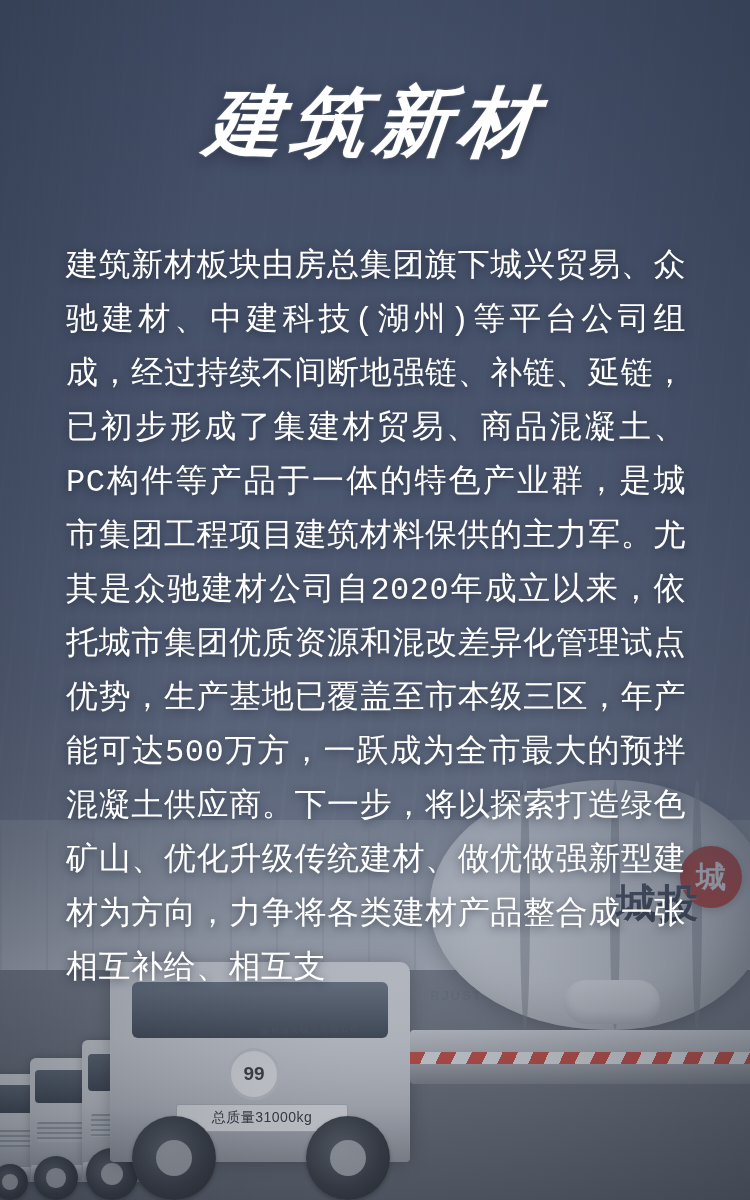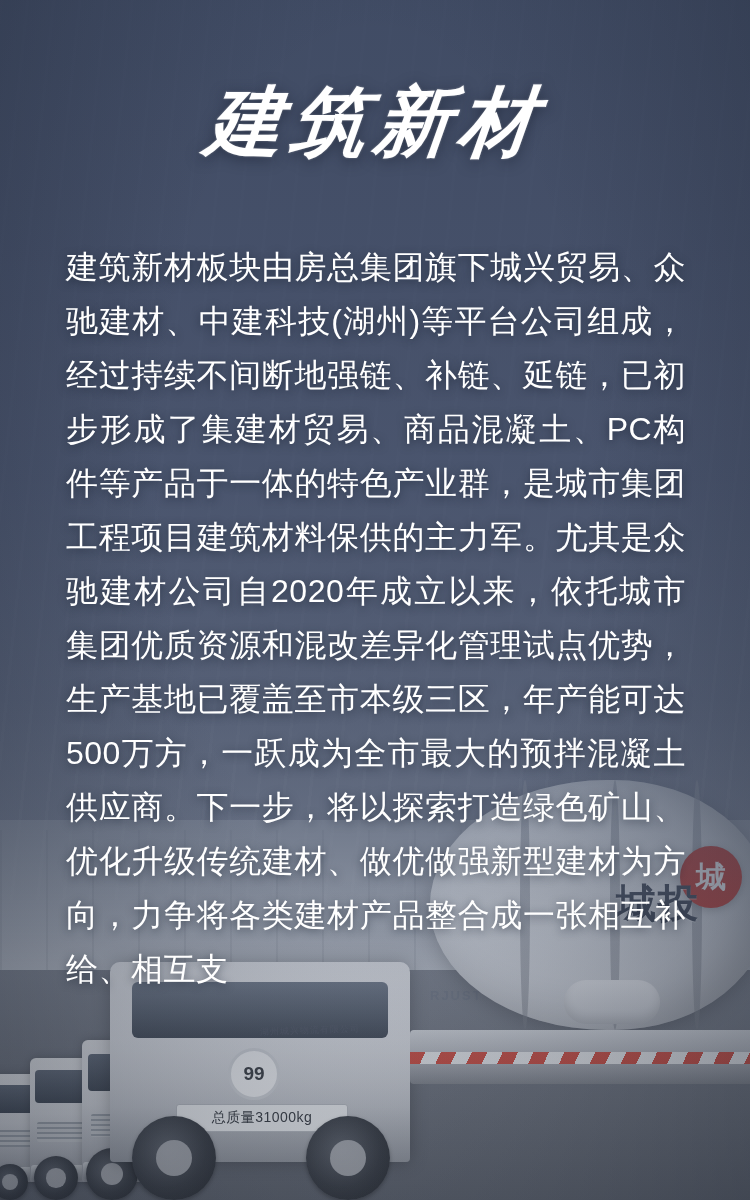--- a/index.html
+++ b/index.html
@@ -310,21 +310,21 @@
     text-shadow: 0 3px 14px rgba(20,28,44,.55), 0 0 2px rgba(255,255,255,.5);
     transform: skewX(-6deg);
   }
 
   .body-text {
     position: absolute;
     top: 240px;
     left: 66px;
     width: 620px;
     color: #ffffff;
-    font-family: Liberation Sans, sans-serif;
+    font-family: Liberation Mono, monospace;
     font-size: 32px;
     line-height: 54px;
     text-align: justify;
     text-justify: inter-character;
     letter-spacing: 0.5px;
     text-shadow: 0 2px 8px rgba(22,30,46,.65);
   }
 </style>
 </head>
 <body>

